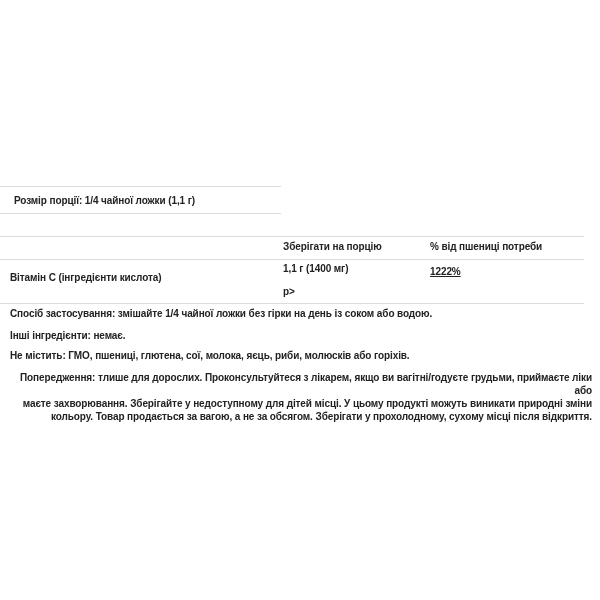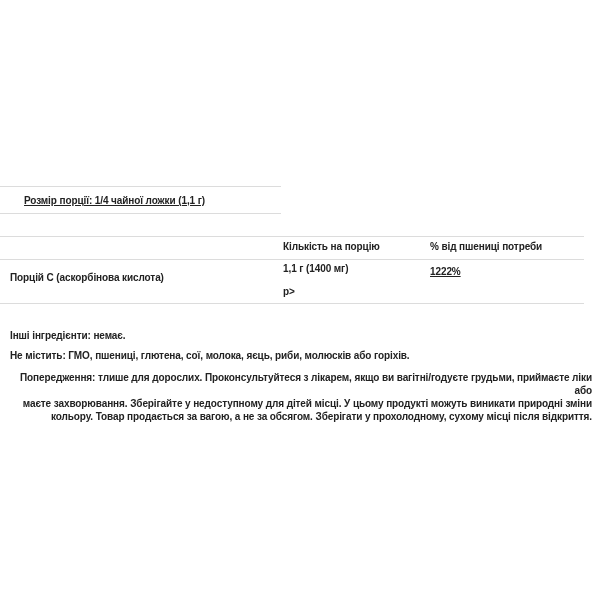--- a/index.html
+++ b/index.html
@@ -48,40 +48,41 @@
     white-space: pre-line;
     text-align: right;
   }
 </style>
 </head>
 <body>
 
 <div class="page">
 
   <div class="divider short" style="top:186px;"></div>
-  <div class="txt" style="left:24px; top:195px;text-decoration:underline;">Розмір порції: 1/4 чайної ложки (1,1 г)</div>
+  <div class="txt" style="left:14px; top:195px;">Розмір порції: 1/4 чайної ложки (1,1 г)</div>
 
   <div class="divider short" style="top:213px;"></div>
 
   <div class="divider long" style="top:236px;"></div>
 
-  <div class="txt" style="left:283px; top:241px;">Кількість на порцію</div>
+  <div class="txt" style="left:283px; top:241px;">Зберігати на порцію</div>
   <div class="txt" style="left:430px; top:241px;">% від пшениці потреби</div>
 
   <div class="divider long" style="top:259px;"></div>
 
   <div>
     <div class="txt" style="left:283px; top:263px;">1,1 г (1400 мг)</div>
-    <div class="txt" style="left:10px; top:272px;">Порцій C (аскорбінова кислота)</div>
+    <div class="txt" style="left:10px; top:272px;">Вітамін C (інгредієнти кислота)</div>
     <div class="txt" style="left:430px; top:266px;text-decoration:underline;">1222%</div>
     <div class="txt" style="left:283px; top:286px;">р&gt;</div>
   </div>
 
   <div class="divider long" style="top:303px;"></div>
 
+  <div class="para" style="top:307px;">Спосіб застосування: змішайте 1/4 чайної ложки без гірки на день із соком або водою.</div>
 
   <div class="para" style="top:329px;">Інші інгредієнти: немає.</div>
 
   <div class="para" style="top:349px;">Не містить: ГМО, пшениці, глютена, сої, молока, яєць, риби, молюсків або горіхів.</div>
 
   <div class="para wrap" style="top:371px;">Попередження: тлише для дорослих. Проконсультуйтеся з лікарем, якщо ви вагітні/годуєте грудьми, приймаєте ліки або
 маєте захворювання. Зберігайте у недоступному для дітей місці. У цьому продукті можуть виникати природні зміни
 кольору. Товар продається за вагою, а не за обсягом.  Зберігати у прохолодному, сухому місці після відкриття.</div>
 
 </div>

